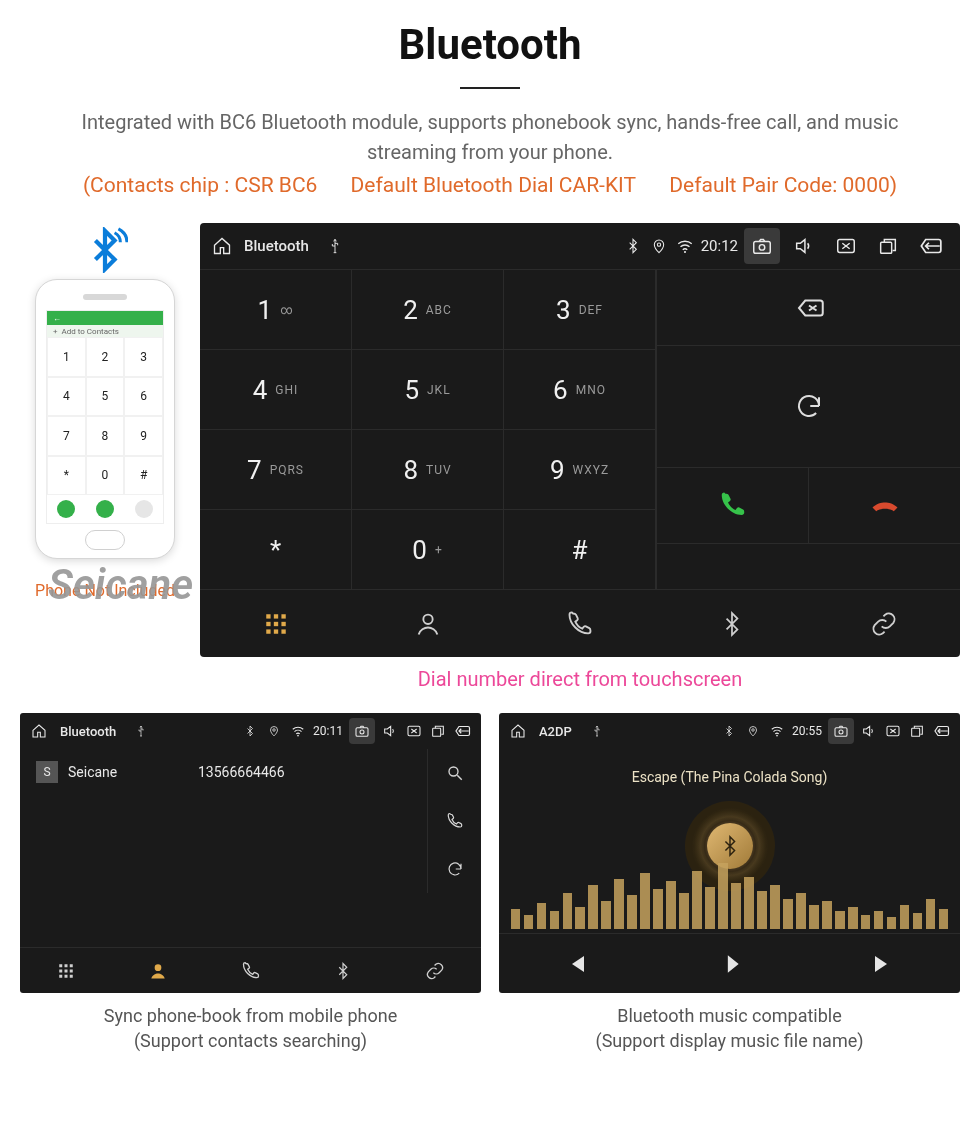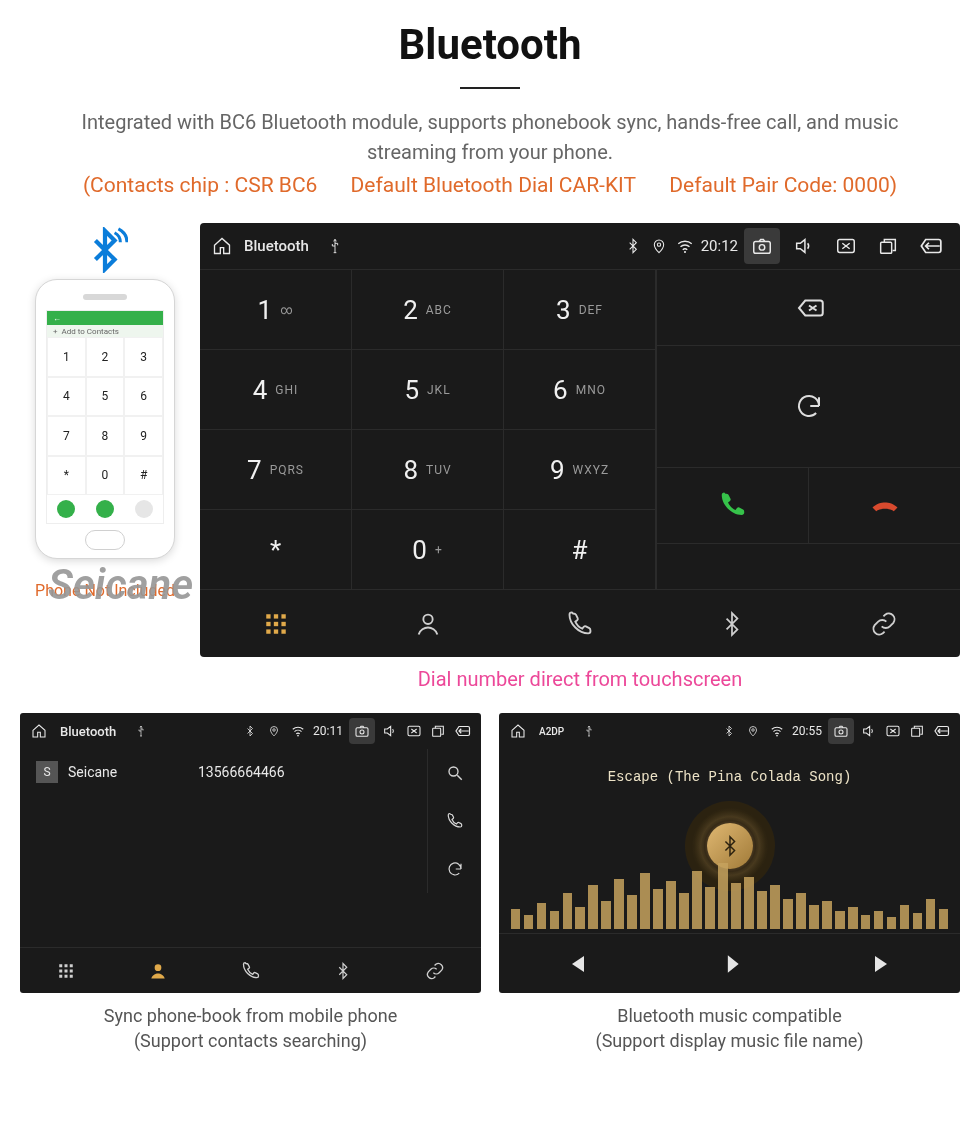--- a/index.html
+++ b/index.html
@@ -113,21 +113,21 @@
   .search-box{flex:1;margin:0 10px 0 14px;height:24px;background:#3f3f3f;border-radius:3px;font-size:13px;color:#aaa;display:flex;align-items:center;padding:0 10px;}
   .sm-action-col{width:54px;display:flex;align-items:center;justify-content:center;color:#d6d6d6;height:48px;border-left:1px solid #2b2b2b;}
   .contact-row{display:flex;align-items:center;font-size:14px;color:#e8e8e8;height:46px;}
   .contact-letter{width:22px;height:22px;background:#555;display:flex;align-items:center;justify-content:center;margin:0 10px 0 16px;font-size:12px;}
   .contact-name{width:130px;}
   .sm-nav{height:46px;display:flex;border-top:1px solid #2b2b2b;}
   .sm-nav>div{flex:1;display:flex;align-items:center;justify-content:center;color:#cfcfcf;}
   .sm-nav>div.active{color:#e0a94a;}
   .sm-caption{font-size:18px;color:#555;text-align:center;margin-top:10px;line-height:1.4;}
 
-  .music-body{flex:1;display:flex;flex-direction:column;align-items:center;padding-top:20px;position:relative;font-family:Liberation Mono, monospace;}
+  .music-body{flex:1;display:flex;flex-direction:column;align-items:center;padding-top:20px;position:relative;}
   .song-title{font-size:14px;color:#ece2c6;}
   .disc{width:90px;height:90px;border-radius:50%;background:radial-gradient(circle,#1b1409 40%,#2b2210 42%,#40331a 46%,#2b2210 60%);margin-top:16px;display:flex;align-items:center;justify-content:center;}
   .disc-inner{width:46px;height:46px;border-radius:50%;background:linear-gradient(135deg,#e0b872,#a07a38);display:flex;align-items:center;justify-content:center;box-shadow:0 0 12px rgba(220,176,110,.5);}
   .disc-inner svg{color:#2c2210;}
   .eq{position:absolute;bottom:0;left:0;right:0;height:70px;display:flex;align-items:flex-end;justify-content:space-around;padding:0 10px 4px;}
   .eq span{width:2.2%;background:#c6a25e;opacity:.85;}
   .music-ctrl{height:60px;display:flex;border-top:1px solid #2b2b2b;}
   .music-ctrl>div{flex:1;display:flex;align-items:center;justify-content:center;color:#e6e6e6;}
 
   svg { display:block; }
@@ -567,21 +567,21 @@
   </div>
 
   <div class="sm-col">
     <div class="screen-sm">
       <div class="status-bar sm-status">
         <span class="sb-ic">
             <svg viewBox="0 0 24 24" width="16" height="16">
               <use href="#i-home"></use>
             </svg>
           </span>
-        <span class="sb-title" style="font-size:10px">A2DP</span>
+        <span class="sb-title" style="font-size:13px">A2DP</span>
         <span class="sb-ic">
             <svg viewBox="0 0 24 24" width="12" height="12">
               <use href="#i-usb"></use>
             </svg>
           </span>
         <span class="sb-flex"></span>
         <span class="sb-ic">
             <svg viewBox="0 0 24 24" width="12" height="12">
               <use href="#i-bt"></use>
             </svg>

